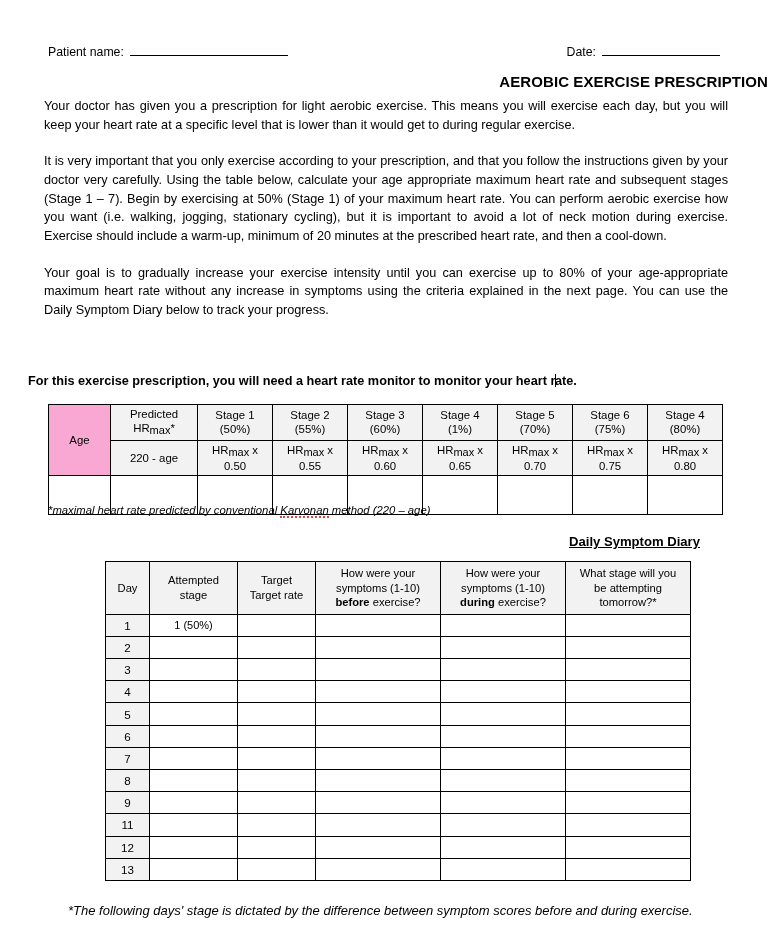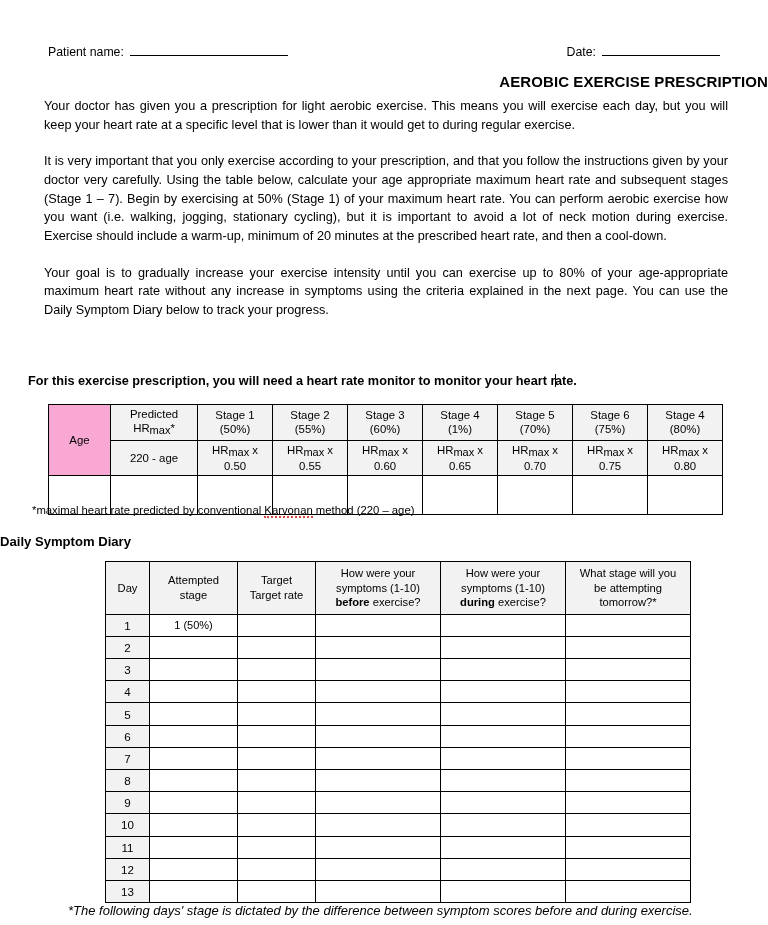--- a/index.html
+++ b/index.html
@@ -109,40 +109,42 @@
     margin-left: 16px;
   }
   table.hrt td.blank {
     background: #ffffff;
     height: 34px;
   }
   table.hrt td.agecell { background: #f9a8d4; }
   .sub { font-size: 11px; vertical-align: -0.18em; }
   .hr-foot {
     position: absolute;
-    left: 32px;
+    left: 48px;
     top: 504px;
     font-size: 11.3px;
+    font-style: italic;
     white-space: nowrap;
     text-align: right;
   }
   .misspell {
     border-bottom: 2px dotted #d24a43;
     padding-bottom: 0px;
   }
 
   
   .diary-title {
     position: absolute;
     left: 0;
     top: 534px;
     width: 700px;
-    text-align: left;
+    text-align: right;
     font-size: 13.1px;
     font-weight: bold;
+    text-decoration: underline;
   }
   .diary-wrap {
     position: absolute;
     left: 105px;
     top: 561px;
     width: 585px;
   }
   table.dt {
     border-collapse: collapse;
     width: 585px;
@@ -346,28 +348,20 @@
       </tr>
       <tr>
         <td class="daycell">9</td>
         <td></td>
         <td></td>
         <td></td>
         <td></td>
         <td></td>
       </tr>
       <tr>
-        <td class="daycell">10</td>
-        <td></td>
-        <td></td>
-        <td></td>
-        <td></td>
-        <td></td>
-      </tr>
-      <tr>
         <td class="daycell">11</td>
         <td></td>
         <td></td>
         <td></td>
         <td></td>
         <td></td>
       </tr>
       <tr>
         <td class="daycell">12</td>
         <td></td>

